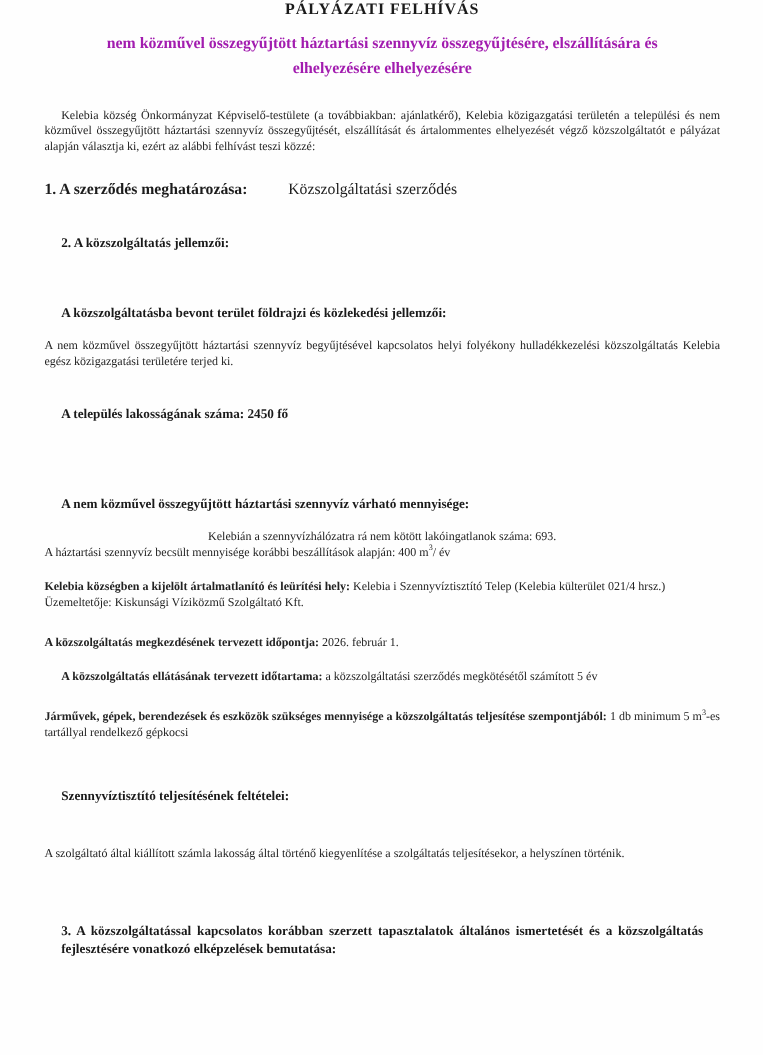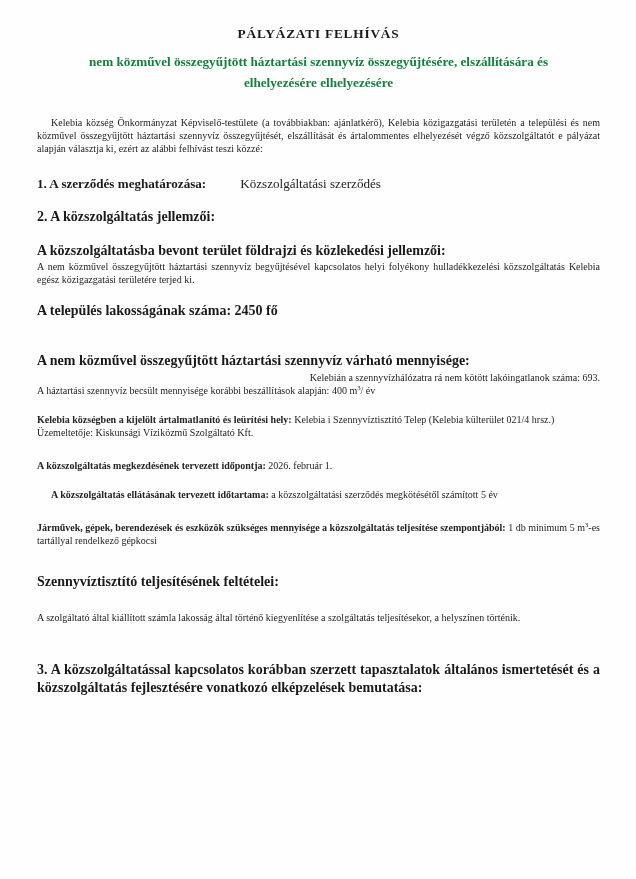--- a/index.html
+++ b/index.html
@@ -26,58 +26,57 @@
   }
   .content {
     position: absolute;
     left: 37px;
     top: 0;
     width: 563px;
   }
 
   
   .title-block {
-    padding-top: 26px;
     text-align: center;
   }
   .doc-title {
     font-size: 13.3px;
     font-weight: bold;
     letter-spacing: 0.8px;
     margin: 0 0 9px 0;
     color: #1a1a1a;
   }
   .doc-subtitle {
     font-size: 13.2px;
     font-weight: bold;
     line-height: 1.62;
     margin: 0 auto;
     width: 520px;
-    color: #15803d;
+    color: #a21caf;
   }
 
   
   .para {
     font-size: 10px;
     line-height: 1.30;
     text-align: justify;
     margin: 0;
     color: #232323;
   }
   .para.indent-first {
     text-indent: 14px;
   }
   .lead {
     font-weight: bold;
   }
   .bold-head {
-    font-size: 14px;
+    font-size: 11px;
     font-weight: bold;
     line-height: 1.30;
-    margin: 0;
+    margin: 14px;
     text-align: justify;
     color: #1a1a1a;
   }
 
   
   .gap-intro   { height: 22px; }
   .gap-sm      { height: 11px; }
   .gap-md      { height: 16px; }
   .gap-lg      { height: 20px; }
   .gap-xl      { height: 26px; }
@@ -141,21 +140,21 @@
       <span>A település lakosságának száma:</span>
       <span>2450 fő</span>
     </p>
 
     <div class="gap-md"></div>
 
 
     <div class="gap-md"></div>
 
     <p class="bold-head">A nem közművel összegyűjtött háztartási szennyvíz várható mennyisége:</p>
-    <p class="para" style="text-align:right;">Kelebián a szennyvízhálózatra rá nem kötött lakóingatlanok száma: 693.</p>
+    <p class="para" style="text-align:center;">Kelebián a szennyvízhálózatra rá nem kötött lakóingatlanok száma: 693.</p>
     <p class="para" style="text-align:left;">
       <span>A háztartási szennyvíz becsült mennyisége korábbi beszállítások alapján: 400 m</span><sup>3</sup><span>/ év</span>
     </p>
 
     <div class="gap-md"></div>
 
     <p class="para">
       <span class="lead">Kelebia községben a kijelölt ártalmatlanító és leürítési hely:</span>
       <span>Kelebia i Szennyvíztisztító Telep (Kelebia külterület 021/4 hrsz.)</span>
     </p>

